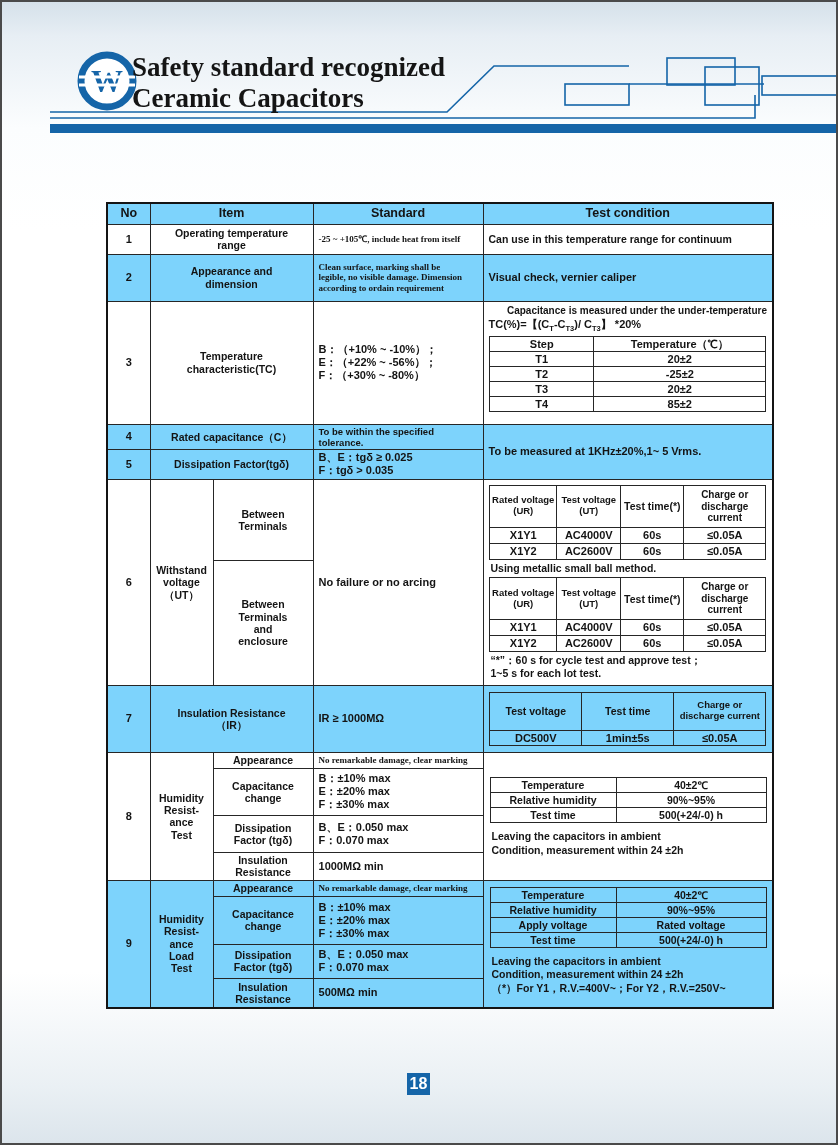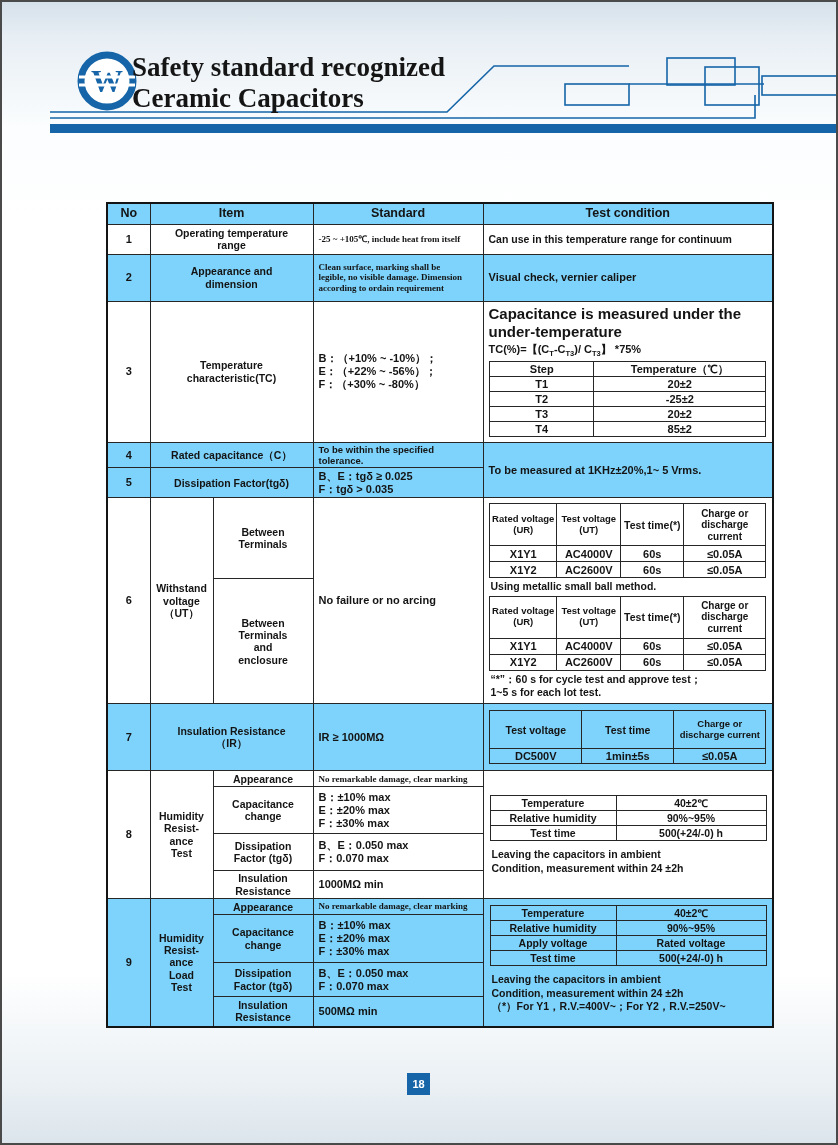--- a/index.html
+++ b/index.html
@@ -29,26 +29,26 @@
   .pl{white-space:pre-line;}
   .sm{font-size:9.5px !important;}
   .xs{font-size:9px !important;font-family:Liberation Serif, serif;}
   .md{font-size:10.5px !important;}
   .top{vertical-align:top !important;}
   
   .nt{border-collapse:collapse;margin:2px auto;table-layout:fixed;width:276px;border-radius:23px;}
   .nt td{border:1px solid #262626;font-weight:bold;text-align:center;padding:0 1px;font-size:11px;line-height:1.15;}
   .mnote{font-size:10.5px;font-weight:bold;text-align:left;margin:2px 0 0 2px;line-height:1.25;}
   .cnote{font-size:10.5px;font-weight:bold;text-align:left;margin:7px 0 0 2px;line-height:1.3;}
-  .fintro{font-size:15px;font-weight:bold;text-align:left;line-height:1.25;}
+  .fintro{font-size:10px;font-weight:bold;text-align:right;line-height:1.25;}
   .formula{font-size:11px;font-weight:bold;text-align:left;margin:1px 0 2px 0;}
   .formula sub{font-size:7.5px;}
   
   .badge{position:absolute;left:405px;top:1071px;width:23px;height:22px;background:#1565a8;
-    color:#fff;font-size:11px;font-weight:bold;display:flex;align-items:center;justify-content:center;}
+    color:#fff;font-size:16px;font-weight:bold;display:flex;align-items:center;justify-content:center;}
 </style>
 </head>
 <body>
 
 <div class="page">
 
   <svg class="deco" width="838" height="140" viewBox="0 0 838 140">
     <g stroke="#1565a8" stroke-width="1.6" fill="none">
       <path d="M48,110 H445 L492,64 H627"></path>
       <path d="M48,116 H753 V93"></path>
@@ -112,21 +112,21 @@
     <tr style="height:123px">
       <td>3</td>
       <td colspan="2" class="pl md">Temperature
 characteristic(TC)</td>
       <td class="l pl">B：（+10% ~ -10%）；
 E：（+22% ~ -56%）；
 F：（+30% ~ -80%）</td>
       <td class="top" style="padding:3px 5px">
         <div class="fintro">Capacitance is measured under the under-temperature</div>
         <div class="formula">
-          <span>TC(%)=【(C</span><sub>T</sub><span>-C</span><sub>T3</sub><span>)/ C</span><sub>T3</sub><span>】 *75%</span>
+          <span>TC(%)=【(C</span><sub>T</sub><span>-C</span><sub>T3</sub><span>)/ C</span><sub>T3</sub><span>】 *20%</span>
         </div>
         <table class="nt">
           <colgroup>
                 <col style="width:104px">
                 <col style="width:172px">
               </colgroup>
           <tbody>
                 <tr style="height:15px">
             <td>Step</td>
             <td>Temperature（℃）</td>

